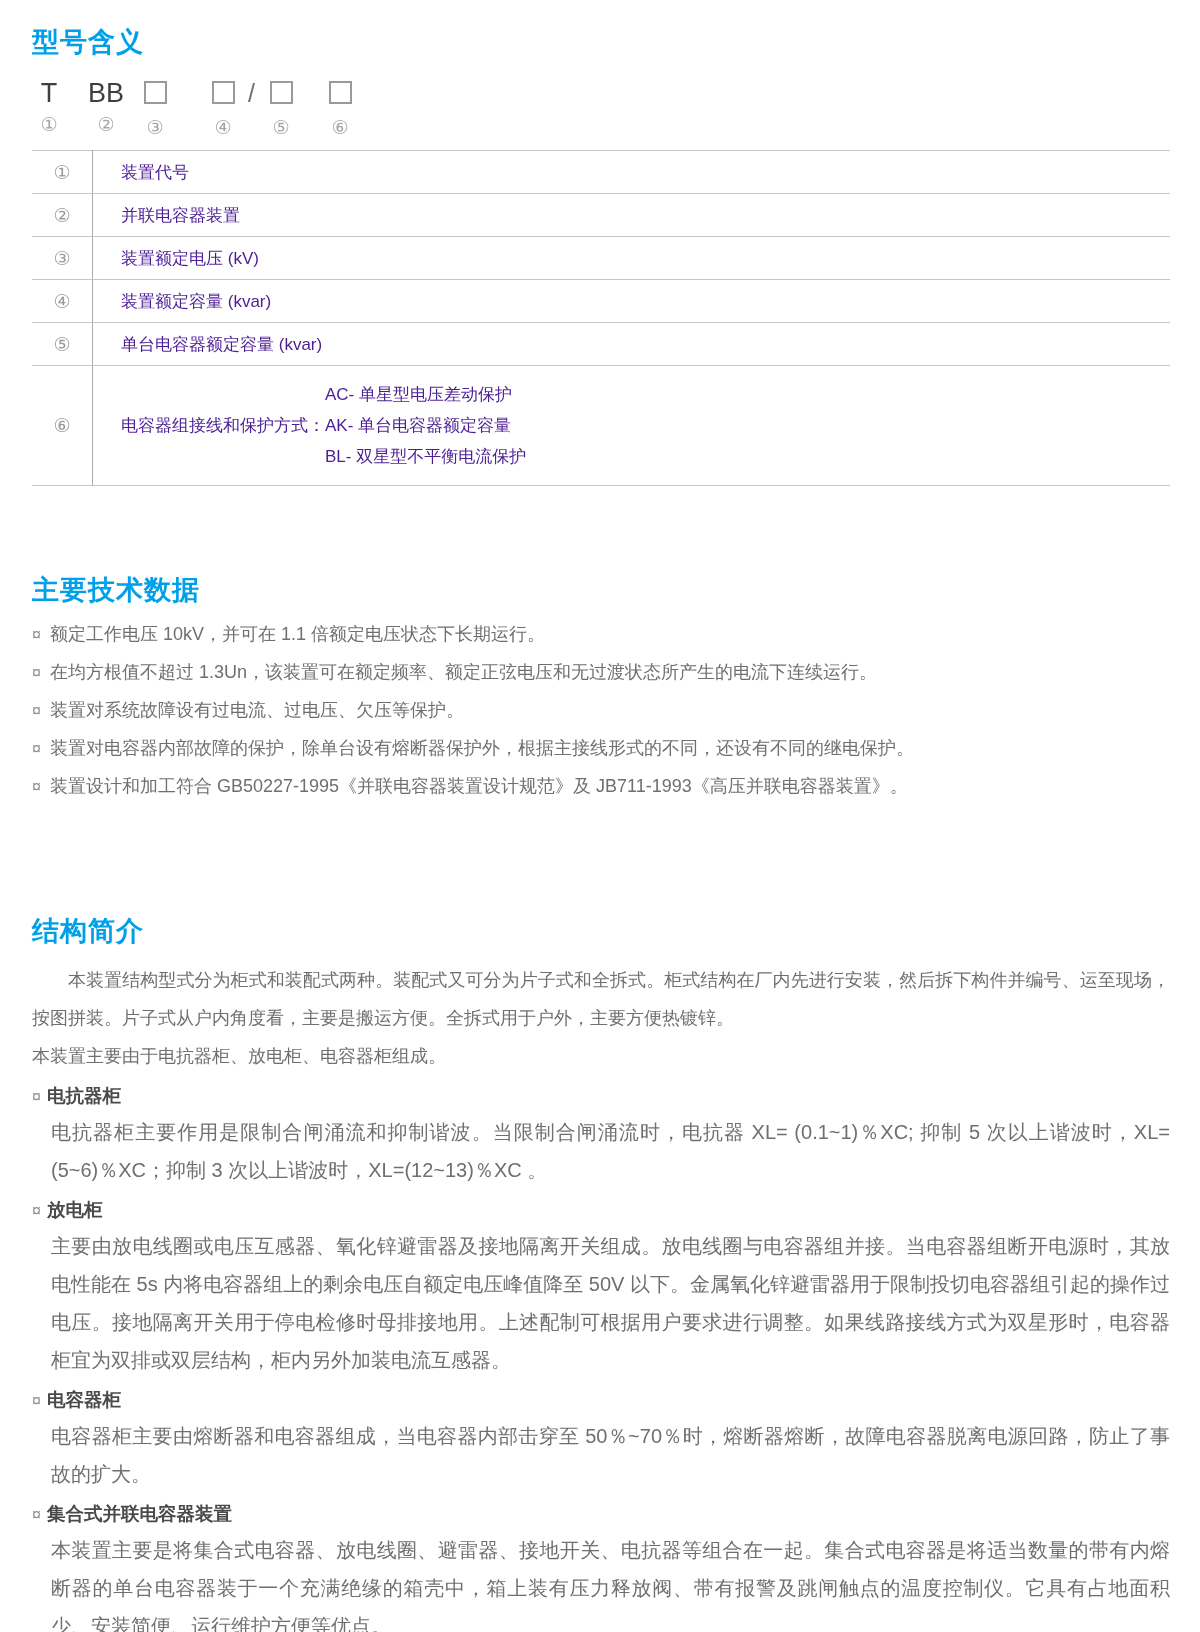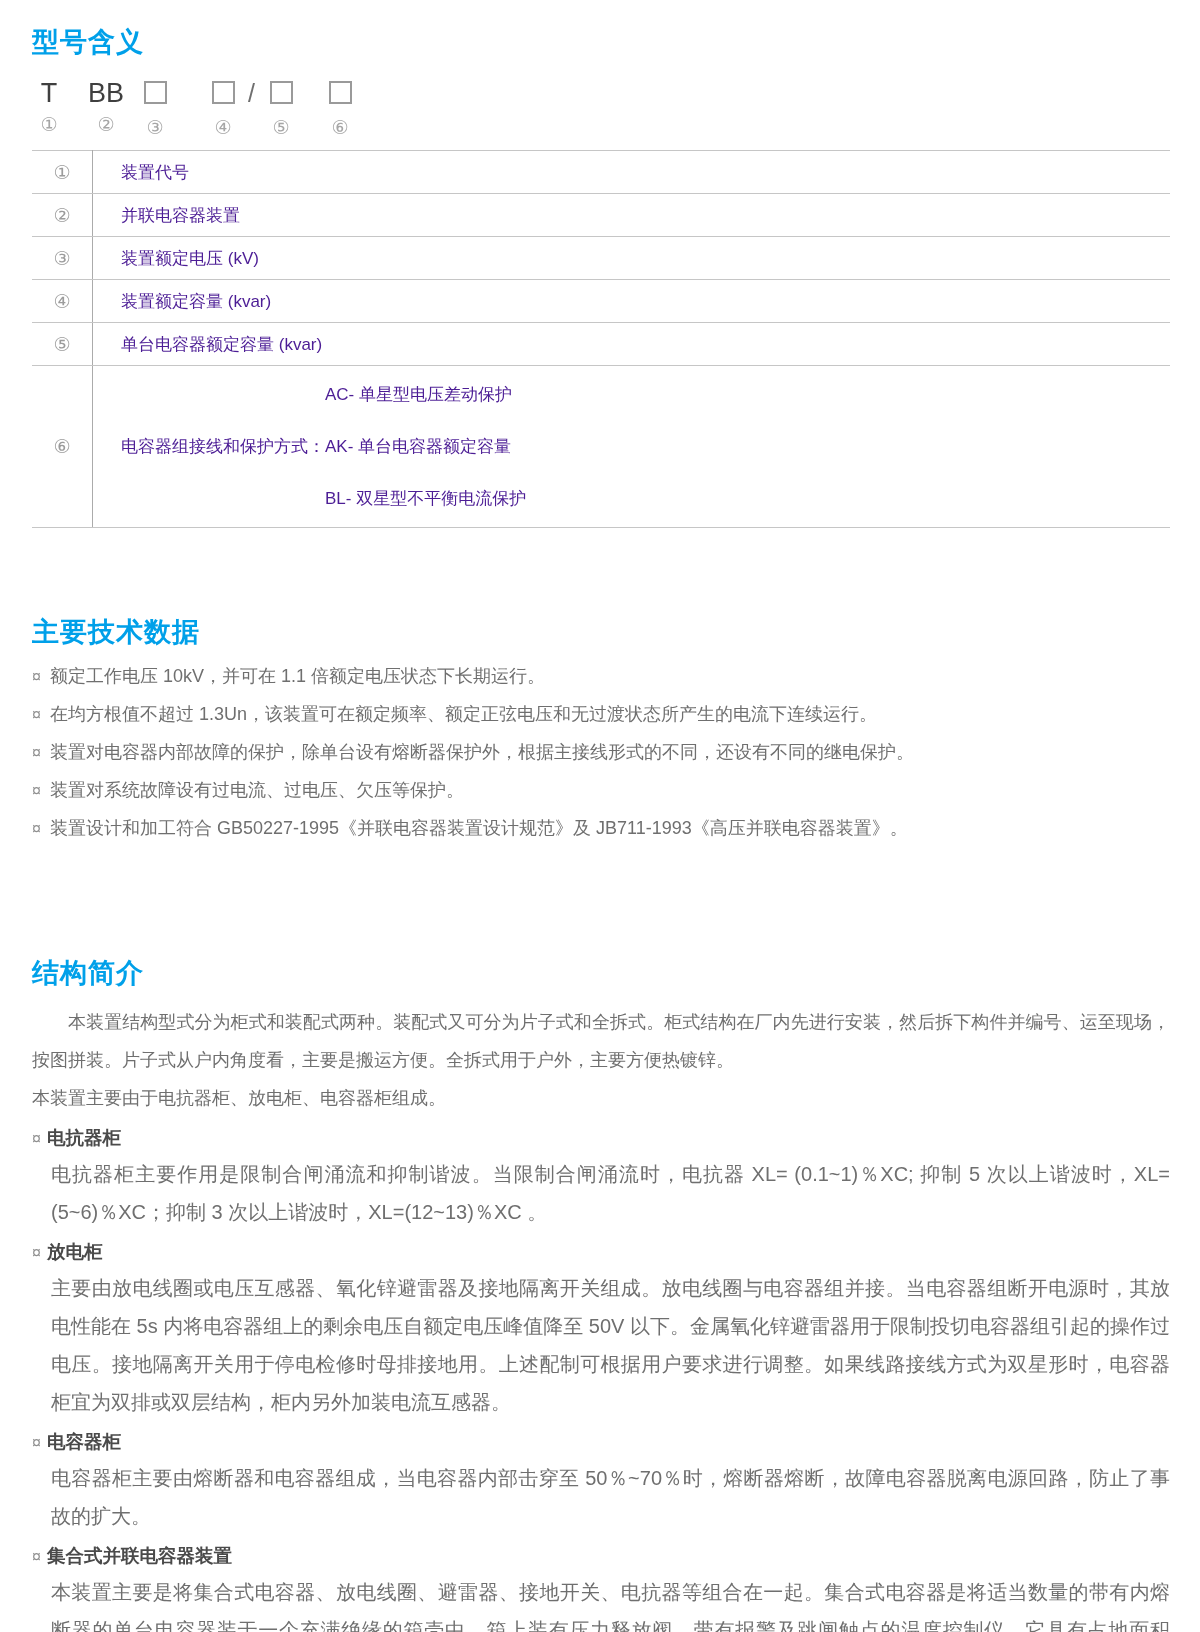--- a/index.html
+++ b/index.html
@@ -28,21 +28,21 @@
   
   table.model { width:100%; border-collapse:collapse; margin-top:14px; border-top:1px solid #c6c6c6; }
   table.model td { border-bottom:1px solid #c6c6c6; }
   td.cnum {
     width:58px; text-align:center; vertical-align:middle;
     color:#9c9c9c; font-size:19px; border-right:1px solid #ababab;
   }
   td.cdesc { padding:0 0 0 28px; color:#4c1d95; font-size:17px; height:42px; vertical-align:middle; }
   td.cdesc-multi { padding:13px 0 13px 28px; height:auto; }
   .r6 { display:flex; align-items:center; line-height:31px; }
-  .r6opts { display:flex; flex-direction:column;gap:21px; }
+  .r6opts { display:flex; flex-direction:column; }
 
   
   .tech-heading { margin-top:88px; }
   ul.tech { list-style:none; margin:16px 0 0; padding:0; }
   ul.tech li { font-size:18px; line-height:25px; color:#6f6f6f; margin-bottom:13px; }
   .mk { color:#8f8f8f; margin-right:9px; font-size:16px; }
 
   
   .struct-heading { margin-top:116px; }
   p.p-intro1 {
@@ -136,22 +136,22 @@
           </div>
         </td>
       </tr>
     </tbody>
   </table>
 
   <h2 class="sec-heading tech-heading">主要技术数据</h2>
   <ul class="tech">
     <li><span class="mk">¤</span><span>额定工作电压 10kV，并可在 1.1 倍额定电压状态下长期运行。</span></li>
     <li><span class="mk">¤</span><span>在均方根值不超过 1.3Un，该装置可在额定频率、额定正弦电压和无过渡状态所产生的电流下连续运行。</span></li>
+    <li><span class="mk">¤</span><span>装置对系统故障设有过电流、过电压、欠压等保护。</span></li>
     <li><span class="mk">¤</span><span>装置对电容器内部故障的保护，除单台设有熔断器保护外，根据主接线形式的不同，还设有不同的继电保护。</span></li>
-    <li><span class="mk">¤</span><span>装置对系统故障设有过电流、过电压、欠压等保护。</span></li>
     <li><span class="mk">¤</span><span>装置设计和加工符合 GB50227-1995《并联电容器装置设计规范》及 JB711-1993《高压并联电容器装置》。</span></li>
   </ul>
 
   <h2 class="sec-heading struct-heading">结构简介</h2>
   <p class="p-intro1">本装置结构型式分为柜式和装配式两种。装配式又可分为片子式和全拆式。柜式结构在厂内先进行安装，然后拆下构件并编号、运至现场，按图拼装。片子式从户内角度看，主要是搬运方便。全拆式用于户外，主要方便热镀锌。</p>
   <p class="p-intro2">本装置主要由于电抗器柜、放电柜、电容器柜组成。</p>
 
   <div class="subsec">
     <div class="subhead">
       <span class="mk">¤</span><span class="subtitle">电抗器柜</span>

